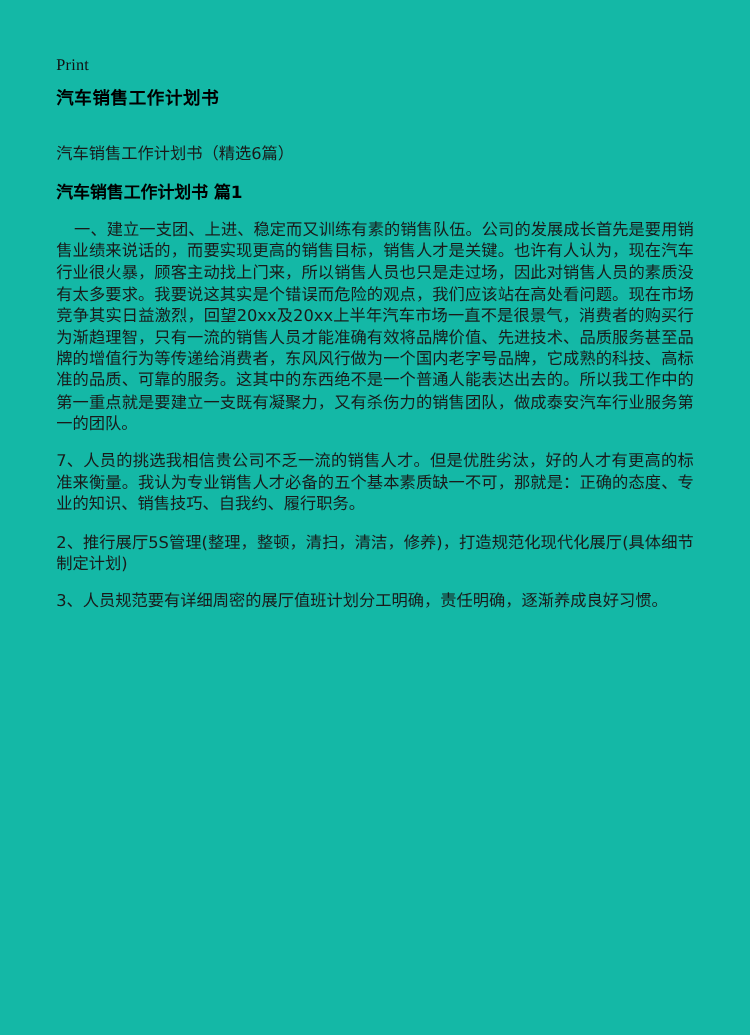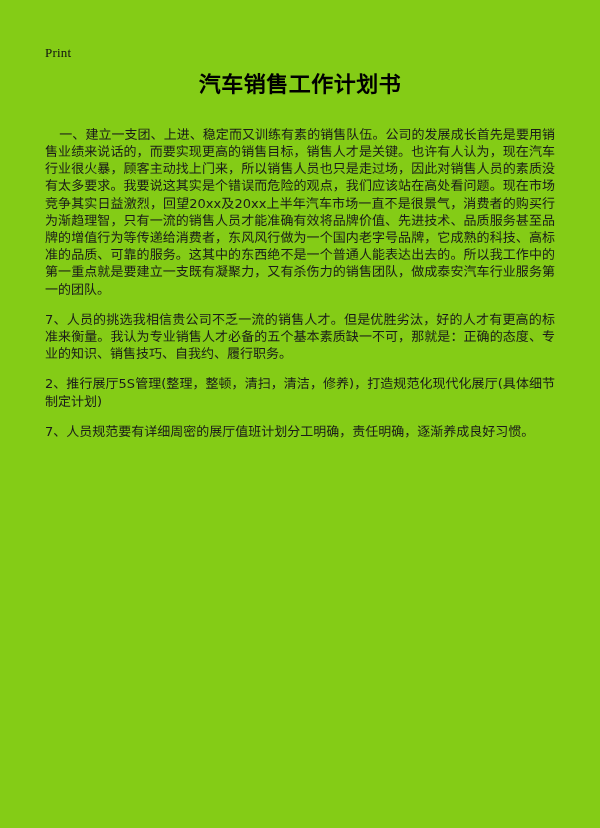--- a/index.html
+++ b/index.html
@@ -15,21 +15,21 @@
     font-family: "Liberation Serif", "DejaVu Serif", serif;
     color: #1a1a1a;
     -webkit-font-smoothing: none;
   }
 
   .page {
     position: relative;
     width: 600px;
     height: 828px;
     box-sizing: border-box;
-    background: #84cc16;
+    background: #14b8a6;
     overflow: hidden;
   }
 
   
   .print-bar {
     position: absolute;
     top: 44px;
     left: 45px;
     line-height: 1;
   }
@@ -45,23 +45,22 @@
   
   .doc {
     position: absolute;
     top: 70px;
     left: 45px;
     width: 510px;
   }
 
   .doc-title {
     font-family: "DejaVu Sans", "Liberation Sans", sans-serif;
-    font-size: 22px;
+    font-size: 14px;
     font-weight: bold;
-    text-align: center;
     color: #000000;
     line-height: 1.35;
     margin: 0 0 26px 0;
     letter-spacing: 0.5px;
   }
 
   .doc-subtitle {
     font-family: "DejaVu Sans", "Liberation Sans", sans-serif;
     font-size: 13px;
     font-weight: normal;
@@ -104,28 +103,30 @@
 <div class="page">
 
   <div class="print-bar">
     <a class="print-link">Print</a>
   </div>
 
   <div class="doc">
 
     <h1 class="doc-title">汽车销售工作计划书</h1>
 
+    <p class="doc-subtitle">汽车销售工作计划书（精选6篇）</p>
 
+    <h2 class="doc-heading">汽车销售工作计划书 篇1</h2>
 
     <p class="para indent">一、建立一支团、上进、稳定而又训练有素的销售队伍。公司的发展成长首先是要用销售业绩来说话的，而要实现更高的销售目标，销售人才是关键。也许有人认为，现在汽车行业很火暴，顾客主动找上门来，所以销售人员也只是走过场，因此对销售人员的素质没有太多要求。我要说这其实是个错误而危险的观点，我们应该站在高处看问题。现在市场竞争其实日益激烈，回望20xx及20xx上半年汽车市场一直不是很景气，消费者的购买行为渐趋理智，只有一流的销售人员才能准确有效将品牌价值、先进技术、品质服务甚至品牌的增值行为等传递给消费者，东风风行做为一个国内老字号品牌，它成熟的科技、高标准的品质、可靠的服务。这其中的东西绝不是一个普通人能表达出去的。所以我工作中的第一重点就是要建立一支既有凝聚力，又有杀伤力的销售团队，做成泰安汽车行业服务第一的团队。</p>
 
     <p class="para">7、人员的挑选我相信贵公司不乏一流的销售人才。但是优胜劣汰，好的人才有更高的标准来衡量。我认为专业销售人才必备的五个基本素质缺一不可，那就是：正确的态度、专业的知识、销售技巧、自我约、履行职务。</p>
 
 
 
 
     <p class="para">2、推行展厅5S管理(整理，整顿，清扫，清洁，修养)，打造规范化现代化展厅(具体细节制定计划)</p>
 
-    <p class="para">7、人员规范要有详细周密的展厅值班计划分工明确，责任明确，逐渐养成良好习惯。</p>
+    <p class="para">3、人员规范要有详细周密的展厅值班计划分工明确，责任明确，逐渐养成良好习惯。</p>
 
 
   </div>
 </div>
 
 </body></html>

